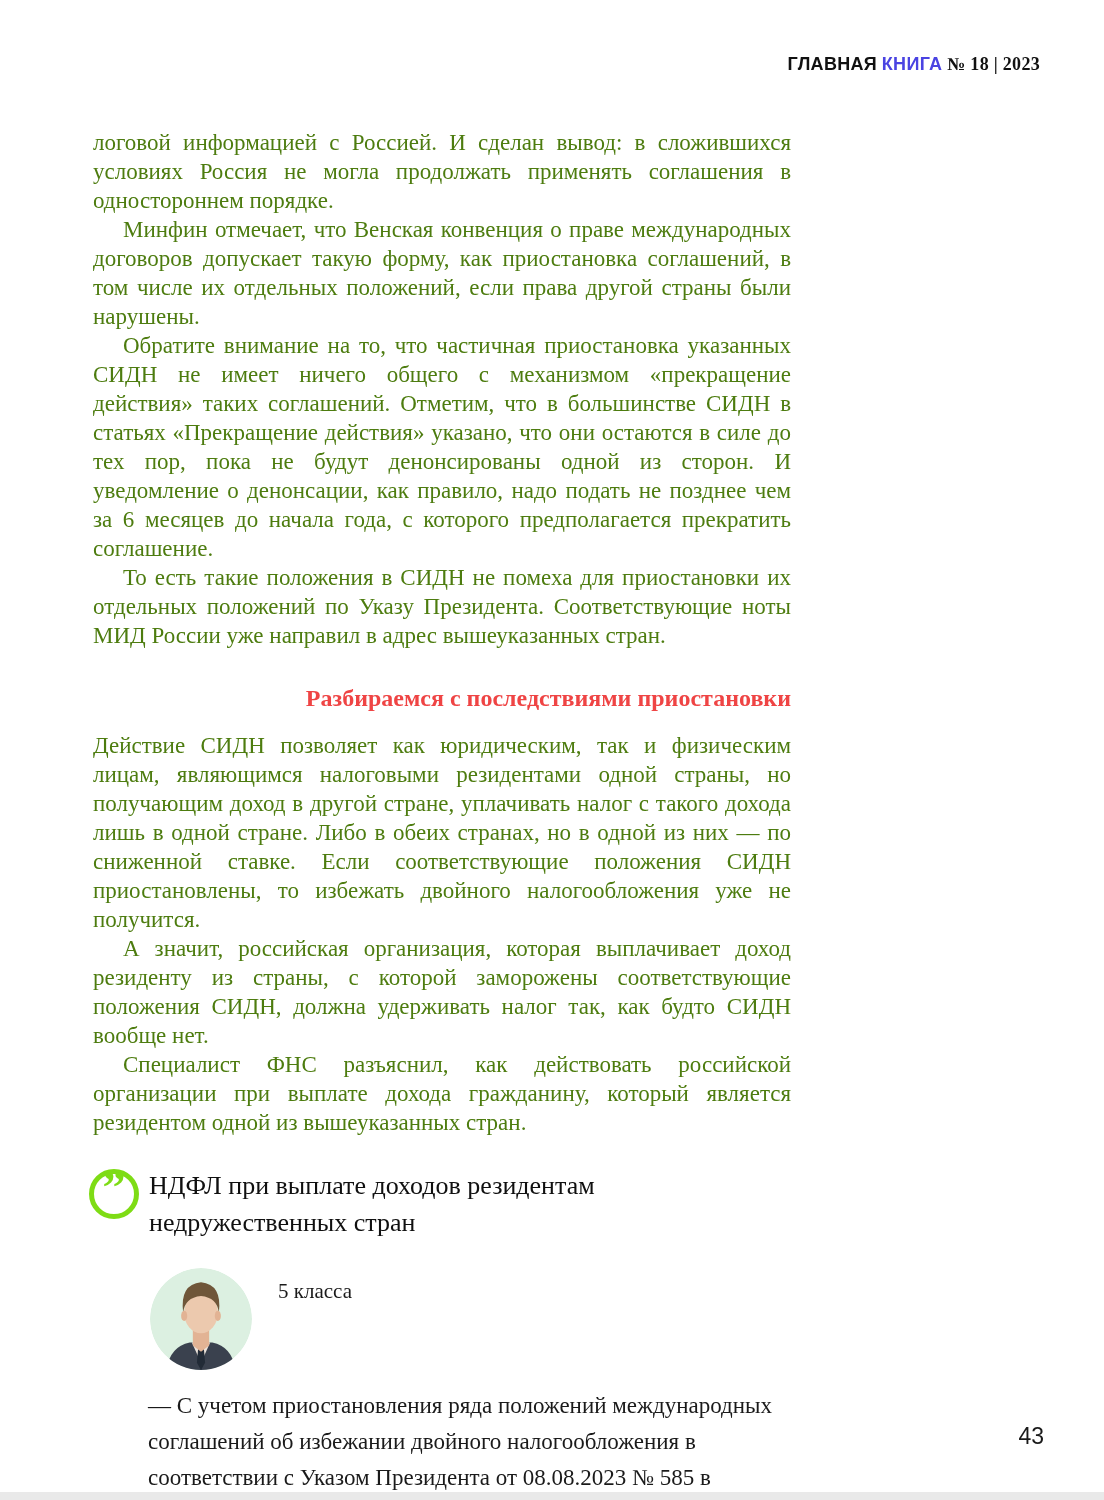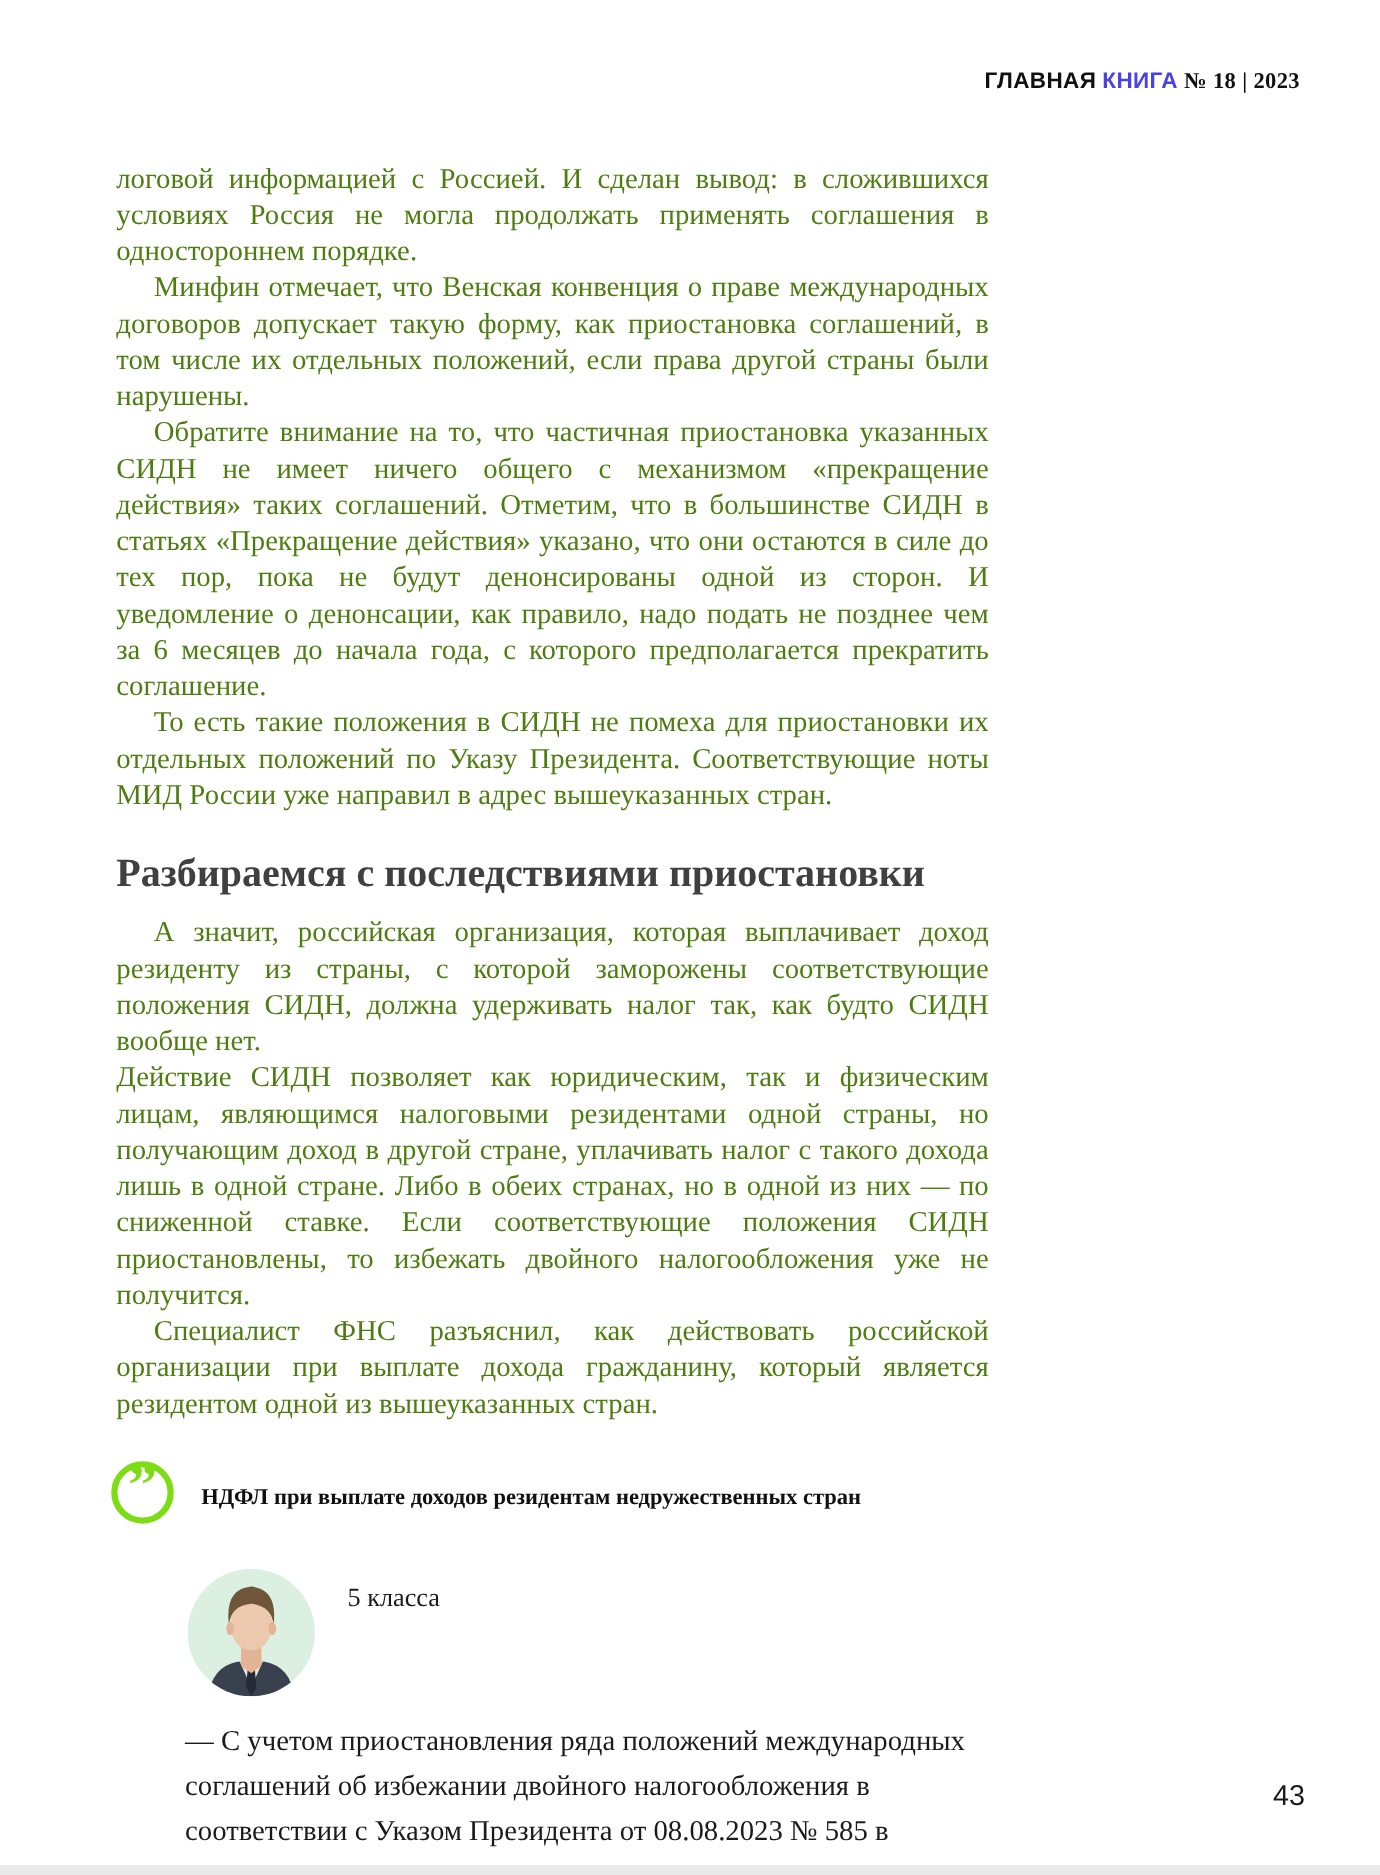--- a/index.html
+++ b/index.html
@@ -50,25 +50,25 @@
     margin: 0;
     font-size: 23px;
     line-height: 29px;
     text-align: justify;
     color: #4d7c0f;
   }
   .body-p.indent { text-indent: 30px; }
 
   .section-heading {
     margin: 32px 0 17px 0;
-    font-size: 32px;
+    font-size: 24px;
     line-height: 32px;
     font-weight: bold;
-    color: #404040;
-    text-align: left;
+    color: #ef4444;
+    text-align: right;
   }
 
   
   .quote-block { margin-top: 30px; }
   .quote-head {
     display: flex;
     align-items: flex-start;
   }
   .quote-icon-wrap {
     flex: 0 0 auto;
@@ -85,25 +85,25 @@
     left: 0; right: 0;
     top: -9px;
     text-align: center;
     font-family: "Liberation Serif", "DejaVu Serif", serif;
     font-weight: bold;
     font-size: 46px;
     line-height: 46px;
     color: #7edc15;
   }
   .quote-title {
-    margin: 12px;
+    margin: 0;
     max-width: 540px;
-    font-size: 18px;
+    font-size: 26px;
     line-height: 37px;
-    font-weight: bold;
+    font-weight: normal;
     color: #101010;
   }
 
   .expert-row {
     display: flex;
     align-items: flex-start;
     margin: 27px 0 0 57px;
   }
   .expert-photo {
     flex: 0 0 auto;
@@ -156,22 +156,22 @@
 
   <div class="content">
 
     <p class="body-p">логовой информацией с Россией. И сделан вывод: в сложившихся условиях Россия не могла продолжать применять соглашения в одностороннем порядке.</p>
     <p class="body-p indent">Минфин отмечает, что Венская конвенция о праве международных договоров допускает такую форму, как приостановка соглашений, в том числе их отдельных положений, если права другой страны были нарушены.</p>
     <p class="body-p indent">Обратите внимание на то, что частичная приостановка указанных СИДН не имеет ничего общего с механизмом «прекращение действия» таких соглашений. Отметим, что в большинстве СИДН в статьях «Прекращение действия» указано, что они остаются в силе до тех пор, пока не будут денонсированы одной из сторон. И уведомление о денонсации, как правило, надо подать не позднее чем за 6 месяцев до начала года, с которого предполагается прекратить соглашение.</p>
     <p class="body-p indent">То есть такие положения в СИДН не помеха для приостановки их отдельных положений по Указу Президента. Соответствующие ноты МИД России уже направил в адрес вышеуказанных стран.</p>
 
     <h2 class="section-heading">Разбираемся с последствиями приостановки</h2>
 
+    <p class="body-p">Действие СИДН позволяет как юридическим, так и физическим лицам, являющимся налоговыми резидентами одной страны, но получающим доход в другой стране, уплачивать налог с такого дохода лишь в одной стране. Либо в обеих странах, но в одной из них — по сниженной ставке. Если соответствующие положения СИДН приостановлены, то избежать двойного налогообложения уже не получится.</p>
     <p class="body-p indent">А значит, российская организация, которая выплачивает доход резиденту из страны, с которой заморожены соответствующие положения СИДН, должна удерживать налог так, как будто СИДН вообще нет.</p>
-    <p class="body-p">Действие СИДН позволяет как юридическим, так и физическим лицам, являющимся налоговыми резидентами одной страны, но получающим доход в другой стране, уплачивать налог с такого дохода лишь в одной стране. Либо в обеих странах, но в одной из них — по сниженной ставке. Если соответствующие положения СИДН приостановлены, то избежать двойного налогообложения уже не получится.</p>
     <p class="body-p indent">Специалист ФНС разъяснил, как действовать российской организации при выплате дохода гражданину, который является резидентом одной из вышеуказанных стран.</p>
 
     <div class="quote-block">
 
       <div class="quote-head">
         <span class="quote-icon-wrap">
           <span class="quote-icon-glyph">”</span>
         </span>
         <h3 class="quote-title">НДФЛ при выплате доходов резидентам недружественных стран</h3>
       </div>

